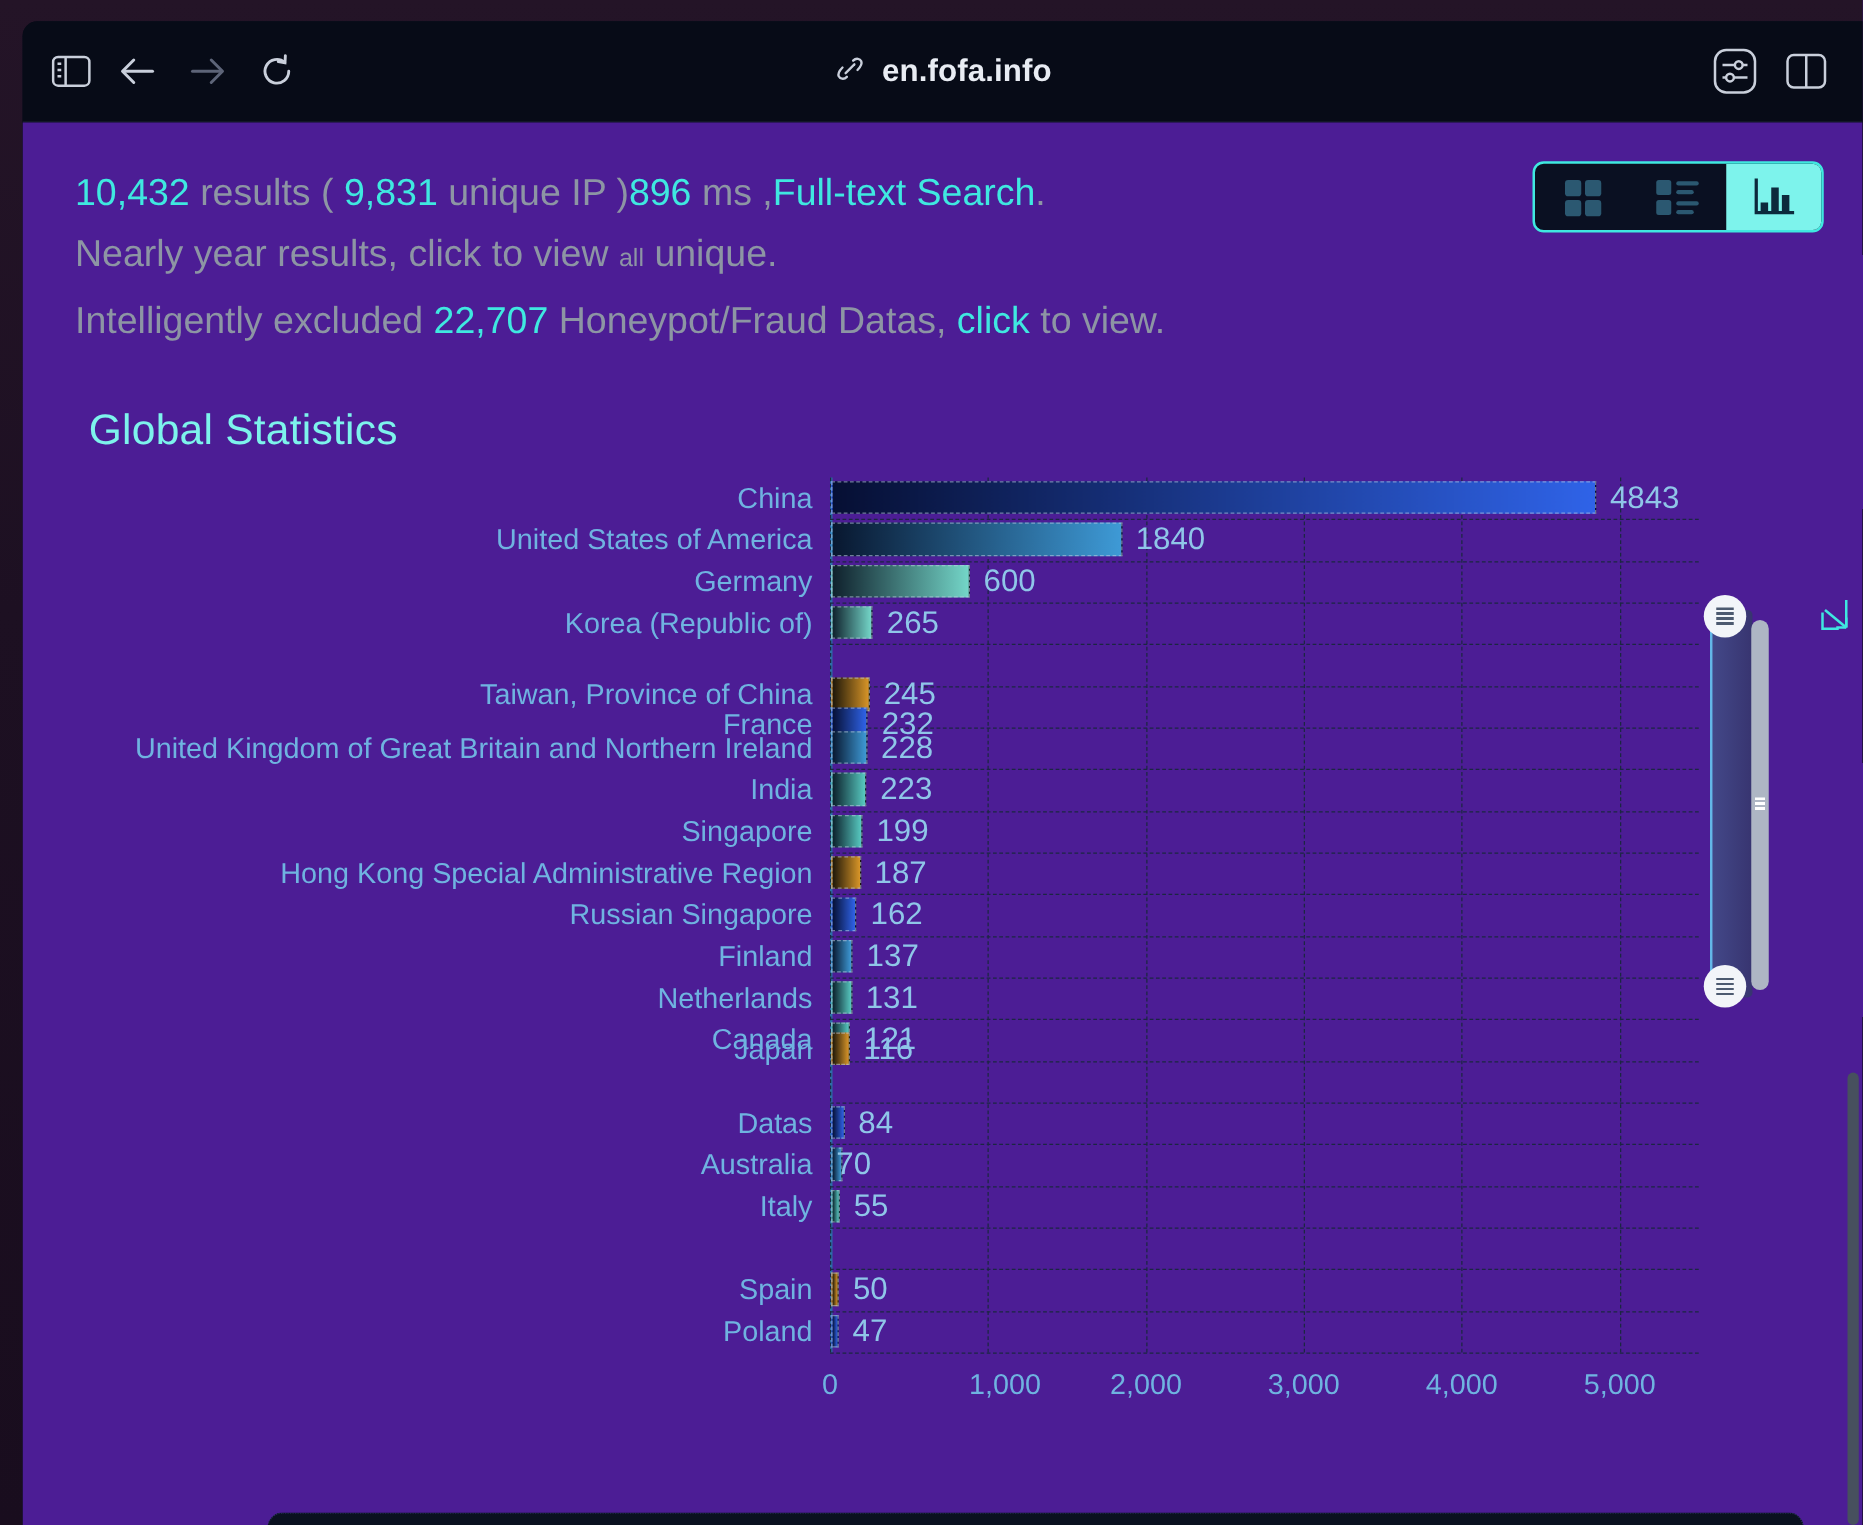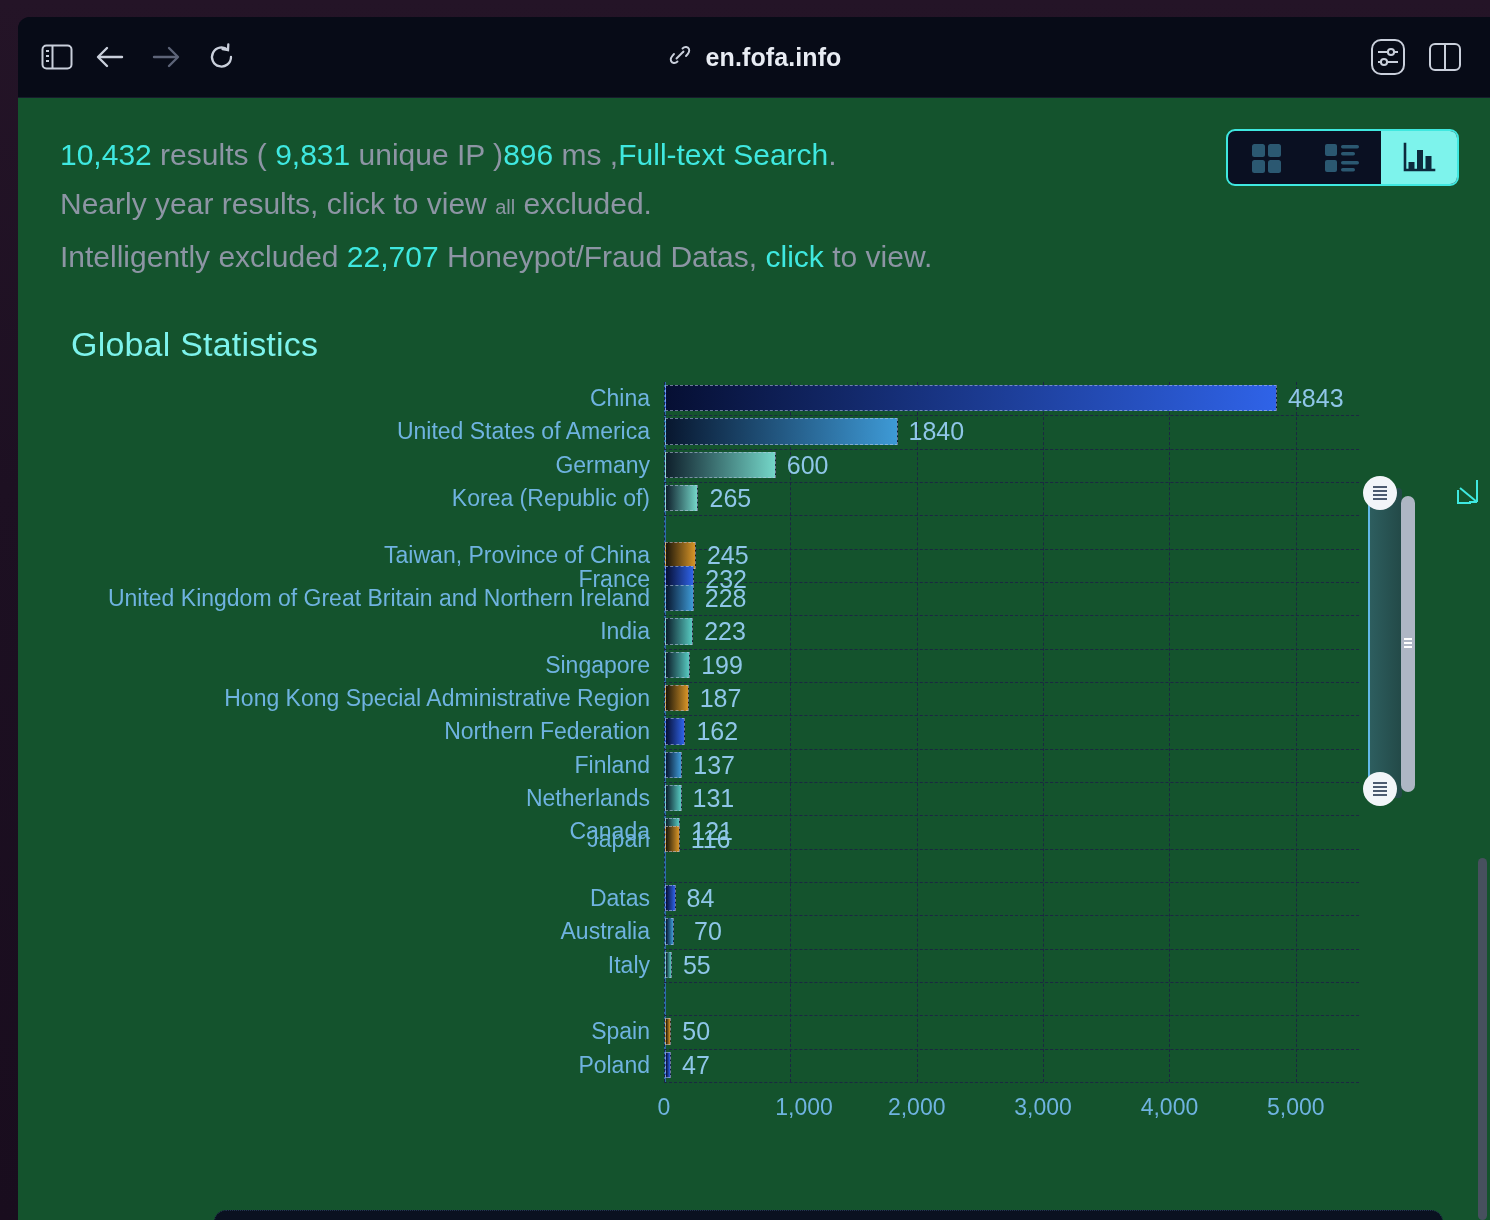--- a/index.html
+++ b/index.html
@@ -48,21 +48,21 @@
   #url-text {
     font-size: 25px; font-weight: bold; color: #e8ecf3;
     letter-spacing: 0.1px;
   }
   #tb-right { margin-left: auto; display: flex; align-items: center; gap: 22px; padding-right: 28px; }
 
   
   #page {
     position: relative;
     width: 1472px; height: 1122px;
-    background: #14532d;
+    background: #4c1d95;
     overflow: hidden;
   }
 
   #summary { position: absolute; left: 42px; top: 32px; width: 1130px; }
   .sum-line { font-size: 30px; line-height: 49px; color: #8d95a4; white-space: nowrap; }
   .sum-line .hl { color: #3fe8e0; }
   .sum-line .lnk { color: #3fe8e0; cursor: pointer; }
   .sum-line .tiny { font-size: 20px; color:#8d95a4; }
 
   
@@ -259,21 +259,21 @@
       <div class="sum-line">
         <span class="hl">10,432</span>
         <span>results (</span>
         <span class="hl">9,831</span>
         <span>unique IP )</span><span class="hl">896</span>
         <span>ms ,</span><span class="lnk">Full-text Search</span><span>.</span>
       </div>
       <div class="sum-line">
         <span>Nearly year results, click to view</span>
         <span class="tiny">all</span>
-        <span>excluded.</span>
+        <span>unique.</span>
       </div>
       <div class="sum-line">
         <span>Intelligently excluded</span>
         <span class="hl">22,707</span>
         <span>Honeypot/Fraud Datas,</span>
         <span class="lnk">click</span>
         <span>to view.</span>
       </div>
     </div>
 
@@ -382,21 +382,21 @@
             <div class="cat-label" style="line-height: 33.3333px;">Singapore</div>
             <div class="bar" style="width: 25.1464px; height: 26.3333px; top: 3px; background: linear-gradient(90deg, rgb(11, 30, 42) 0%, rgb(87, 201, 192) 100%);"></div>
             <div class="bar-val" style="line-height: 33.3333px; left: 37.1464px;">199</div>
           </div>
           <div class="row" style="top: 300px; height: 33.3333px; width: 695px;">
             <div class="cat-label" style="line-height: 33.3333px;">Hong Kong Special Administrative Region</div>
             <div class="bar" style="width: 23.63px; height: 26.3333px; top: 3px; background: linear-gradient(90deg, rgb(28, 22, 9) 0%, rgb(216, 149, 40) 100%);"></div>
             <div class="bar-val" style="line-height: 33.3333px; left: 35.63px;">187</div>
           </div>
           <div class="row" style="top: 333.333px; height: 33.3333px; width: 695px;">
-            <div class="cat-label" style="line-height: 33.3333px;">Northern Federation</div>
+            <div class="cat-label" style="line-height: 33.3333px;">Russian Singapore</div>
             <div class="bar" style="width: 20.4709px; height: 26.3333px; top: 3px; background: linear-gradient(90deg, rgb(6, 15, 51) 0%, rgb(47, 99, 232) 100%);"></div>
             <div class="bar-val" style="line-height: 33.3333px; left: 32.4709px;">162</div>
           </div>
           <div class="row" style="top: 366.667px; height: 33.3333px; width: 695px;">
             <div class="cat-label" style="line-height: 33.3333px;">Finland</div>
             <div class="bar" style="width: 17.3118px; height: 26.3333px; top: 3px; background: linear-gradient(90deg, rgb(8, 23, 47) 0%, rgb(62, 154, 214) 100%);"></div>
             <div class="bar-val" style="line-height: 33.3333px; left: 29.3118px;">137</div>
           </div>
           <div class="row" style="top: 400px; height: 33.3333px; width: 695px;">
             <div class="cat-label" style="line-height: 33.3333px;">Netherlands</div>
@@ -414,21 +414,21 @@
             <div class="bar-val" style="line-height: 33.3333px; left: 26.6582px;">116</div>
           </div>
           <div class="row" style="top: 500px; height: 33.3333px; width: 695px;">
             <div class="cat-label" style="line-height: 33.3333px;">Datas</div>
             <div class="bar" style="width: 10.6145px; height: 26.3333px; top: 3px; background: linear-gradient(90deg, rgb(6, 15, 51) 0%, rgb(47, 99, 232) 100%);"></div>
             <div class="bar-val" style="line-height: 33.3333px; left: 22.6145px;">84</div>
           </div>
           <div class="row" style="top: 533.333px; height: 33.3333px; width: 695px;">
             <div class="cat-label" style="line-height: 33.3333px;">Australia</div>
             <div class="bar" style="width: 8.84545px; height: 26.3333px; top: 3px; background: linear-gradient(90deg, rgb(8, 23, 47) 0%, rgb(62, 154, 214) 100%);"></div>
-            <div class="bar-val" style="line-height: 33.3333px; left: 30px;">70</div>
+            <div class="bar-val" style="line-height: 33.3333px; left: 5px;">70</div>
           </div>
           <div class="row" style="top: 566.667px; height: 33.3333px; width: 695px;">
             <div class="cat-label" style="line-height: 33.3333px;">Italy</div>
             <div class="bar" style="width: 6.95px; height: 26.3333px; top: 3px; background: linear-gradient(90deg, rgb(11, 30, 42) 0%, rgb(87, 201, 192) 100%);"></div>
             <div class="bar-val" style="line-height: 33.3333px; left: 18.95px;">55</div>
           </div>
           <div class="row" style="top: 633.333px; height: 33.3333px; width: 695px;">
             <div class="cat-label" style="line-height: 33.3333px;">Spain</div>
             <div class="bar" style="width: 6.31818px; height: 26.3333px; top: 3px; background: linear-gradient(90deg, rgb(28, 22, 9) 0%, rgb(216, 149, 40) 100%);"></div>
             <div class="bar-val" style="line-height: 33.3333px; left: 18.3182px;">50</div>

